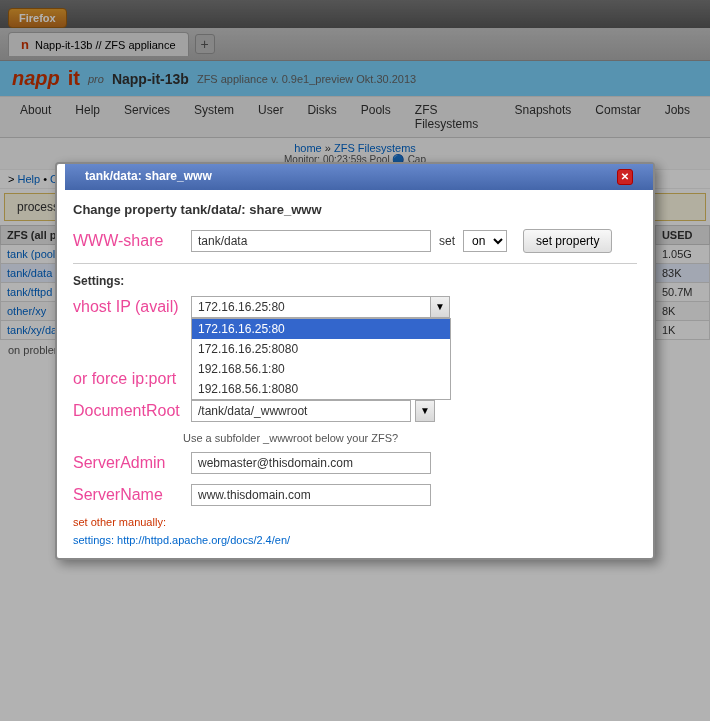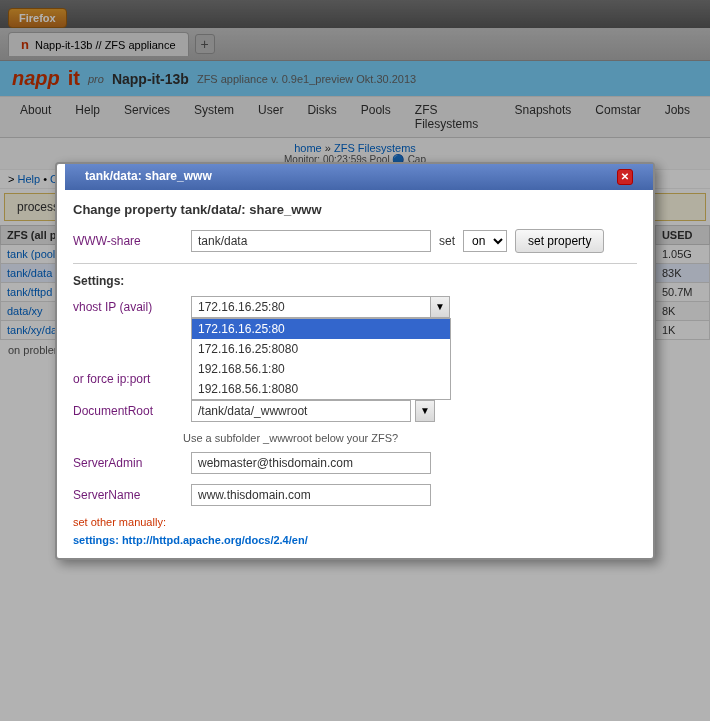--- a/index.html
+++ b/index.html
@@ -197,22 +197,22 @@
 
     
     .form-row {
       display: flex;
       align-items: center;
       margin-bottom: 10px;
       gap: 8px;
     }
     .form-label {
       width: 110px;
-      font-size: 12px;
-      color: #701a75;
+      font-size: 16px;
+      color: #ec4899;
       flex-shrink: 0;
     }
     .form-input {
       border: 1px solid #aaa;
       padding: 3px 6px;
       font-size: 12px;
       background: white;
       color: #333;
     }
     .form-input-wide { width: 240px; }
@@ -223,20 +223,21 @@
       font-size: 12px;
       background: white;
     }
     .set-property-btn {
       background: linear-gradient(to bottom, #f8f8f8, #e0e0e0);
       border: 1px solid #aaa;
       padding: 4px 12px;
       font-size: 12px;
       cursor: pointer;
       border-radius: 3px;
+      margin-left: 8px;
     }
 
     
     .settings-section {
       border-top: 1px solid #ccc;
       padding-top: 10px;
       margin-top: 4px;
     }
     .settings-label {
       font-size: 12px;
@@ -314,21 +315,20 @@
       color: #cc3300;
       font-size: 11px;
       text-decoration: none;
       margin-top: 8px;
       display: block;
     }
     .settings-note {
       font-size: 11px;
       color: #0066cc;
       margin-top: 6px;
-      font-weight: bold;
     }
   </style>
 </head>
 <body>
 
 <div class="firefox-titlebar">
   <button class="firefox-btn">Firefox</button>
 </div>
 
 <div class="browser-chrome">
@@ -440,21 +440,21 @@
         <td>42:80</td>
         <td>off</td>
         <td>on</td>
         <td>off</td>
         <td>off</td>
         <td>on</td>
         <td>8.74G</td>
         <td>50.7M</td>
       </tr>
       <tr>
-        <td><a class="zfs-link">data/xy</a></td>
+        <td><a class="zfs-link">other/xy</a></td>
         <td></td>
         <td></td>
         <td></td>
         <td></td>
         <td></td>
         <td></td>
         <td></td>
         <td></td>
         <td></td>
         <td>8K</td>

